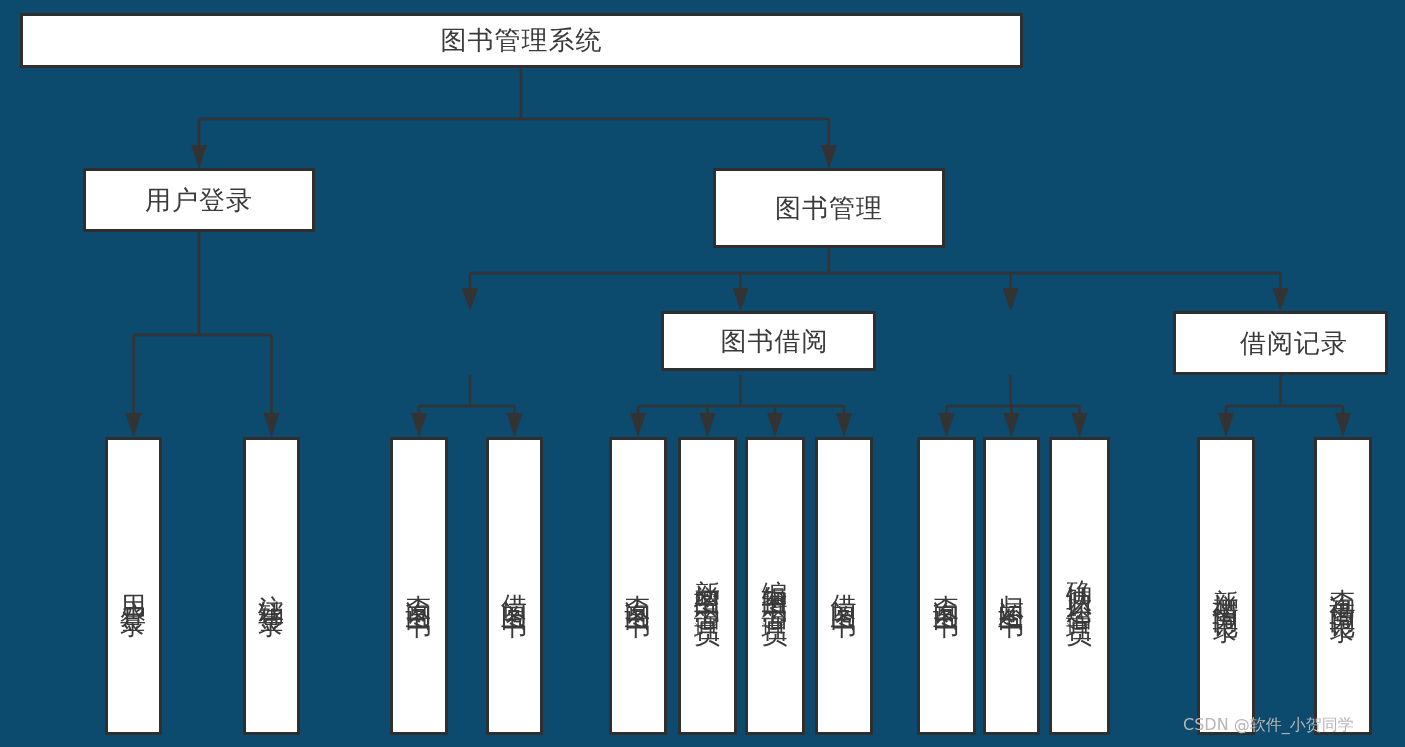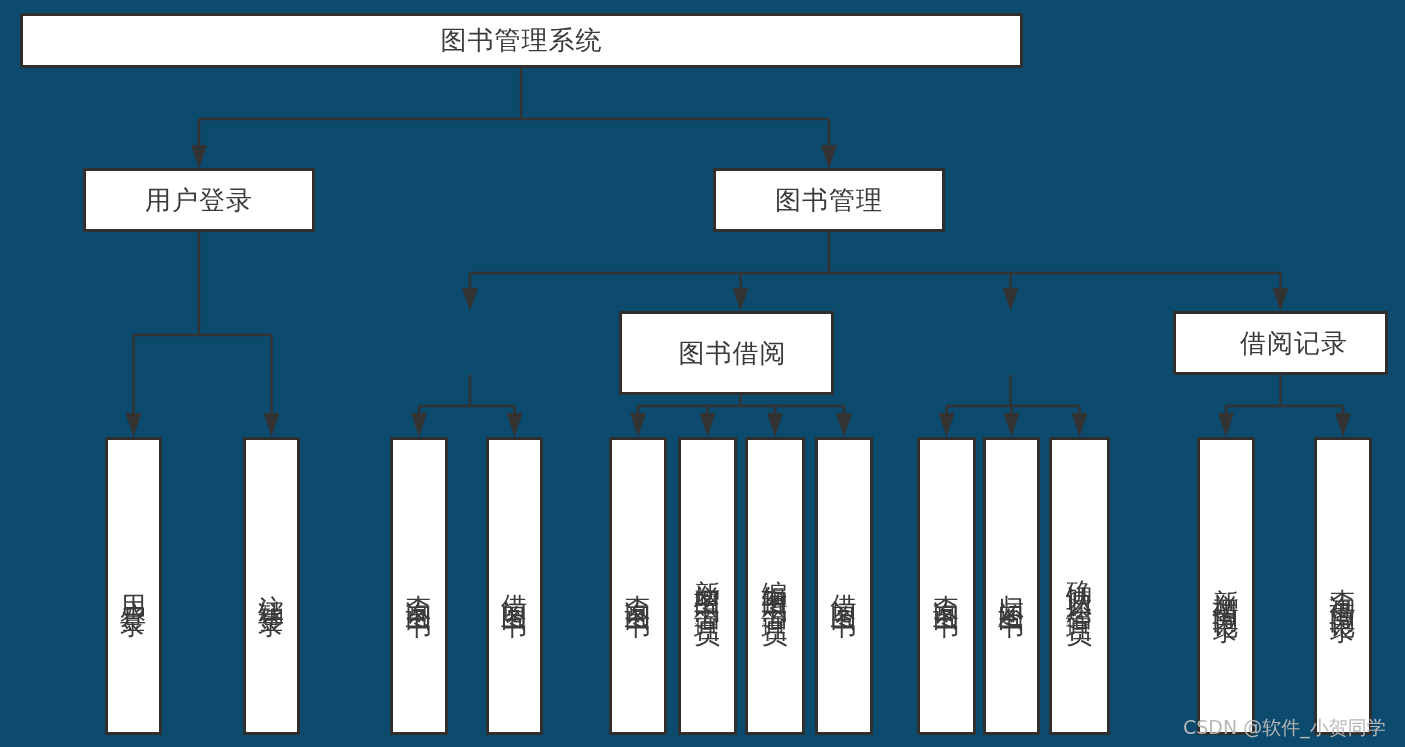--- a/index.html
+++ b/index.html
@@ -48,21 +48,21 @@
     font-size: 26px;
     letter-spacing: 6px;
     line-height: 1;
     color: #3a3a3a;
     white-space: nowrap;
   }
   .watermark {
     position: absolute;
     left: 1183px;
     top: 715px;
-    font-size: 19px;
+    font-size: 16px;
     color: #b7b7b7;
     white-space: nowrap;
     z-index: 10;
   }
 </style>
 </head>
 <body>
 
 <div class="stage">
 
@@ -113,23 +113,23 @@
       <polygon points="1071.5,413 1087.5,413 1079.5,437"></polygon>
 
       <polygon points="1218,413 1234,413 1226,437"></polygon>
       <polygon points="1335,413 1351,413 1343,437"></polygon>
     </g>
   </svg>
 
   <div class="box" style="left:20px; top:13px; width:1003px; height:55px;">图书管理系统</div>
 
   <div class="box" style="left:83px; top:168px; width:232px; height:64px;">用户登录</div>
-  <div class="box" style="left:713px; top:168px; width:232px; height:64px;">图书管理</div>
+  <div class="box" style="left:713px; top:168px; width:232px; height:80px;">图书管理</div>
 
-  <div class="box" style="left:619px; top:311px; width:215px; height:84px;padding-left:12px;">图书借阅</div>
+  <div class="box" style="left:661px; top:311px; width:215px; height:60px;padding-left:12px;">图书借阅</div>
   <div class="box" style="left:1173px; top:311px; width:215px; height:64px;padding-left:27px;">借阅记录</div>
 
   <div class="leaf" style="left:105px; width:57px;">
     <span class="vtext">用户登录</span>
   </div>
   <div class="leaf" style="left:243px; width:57px;">
     <span class="vtext">注销登录</span>
   </div>
 
   <div class="leaf" style="left:390px; width:58px;">

